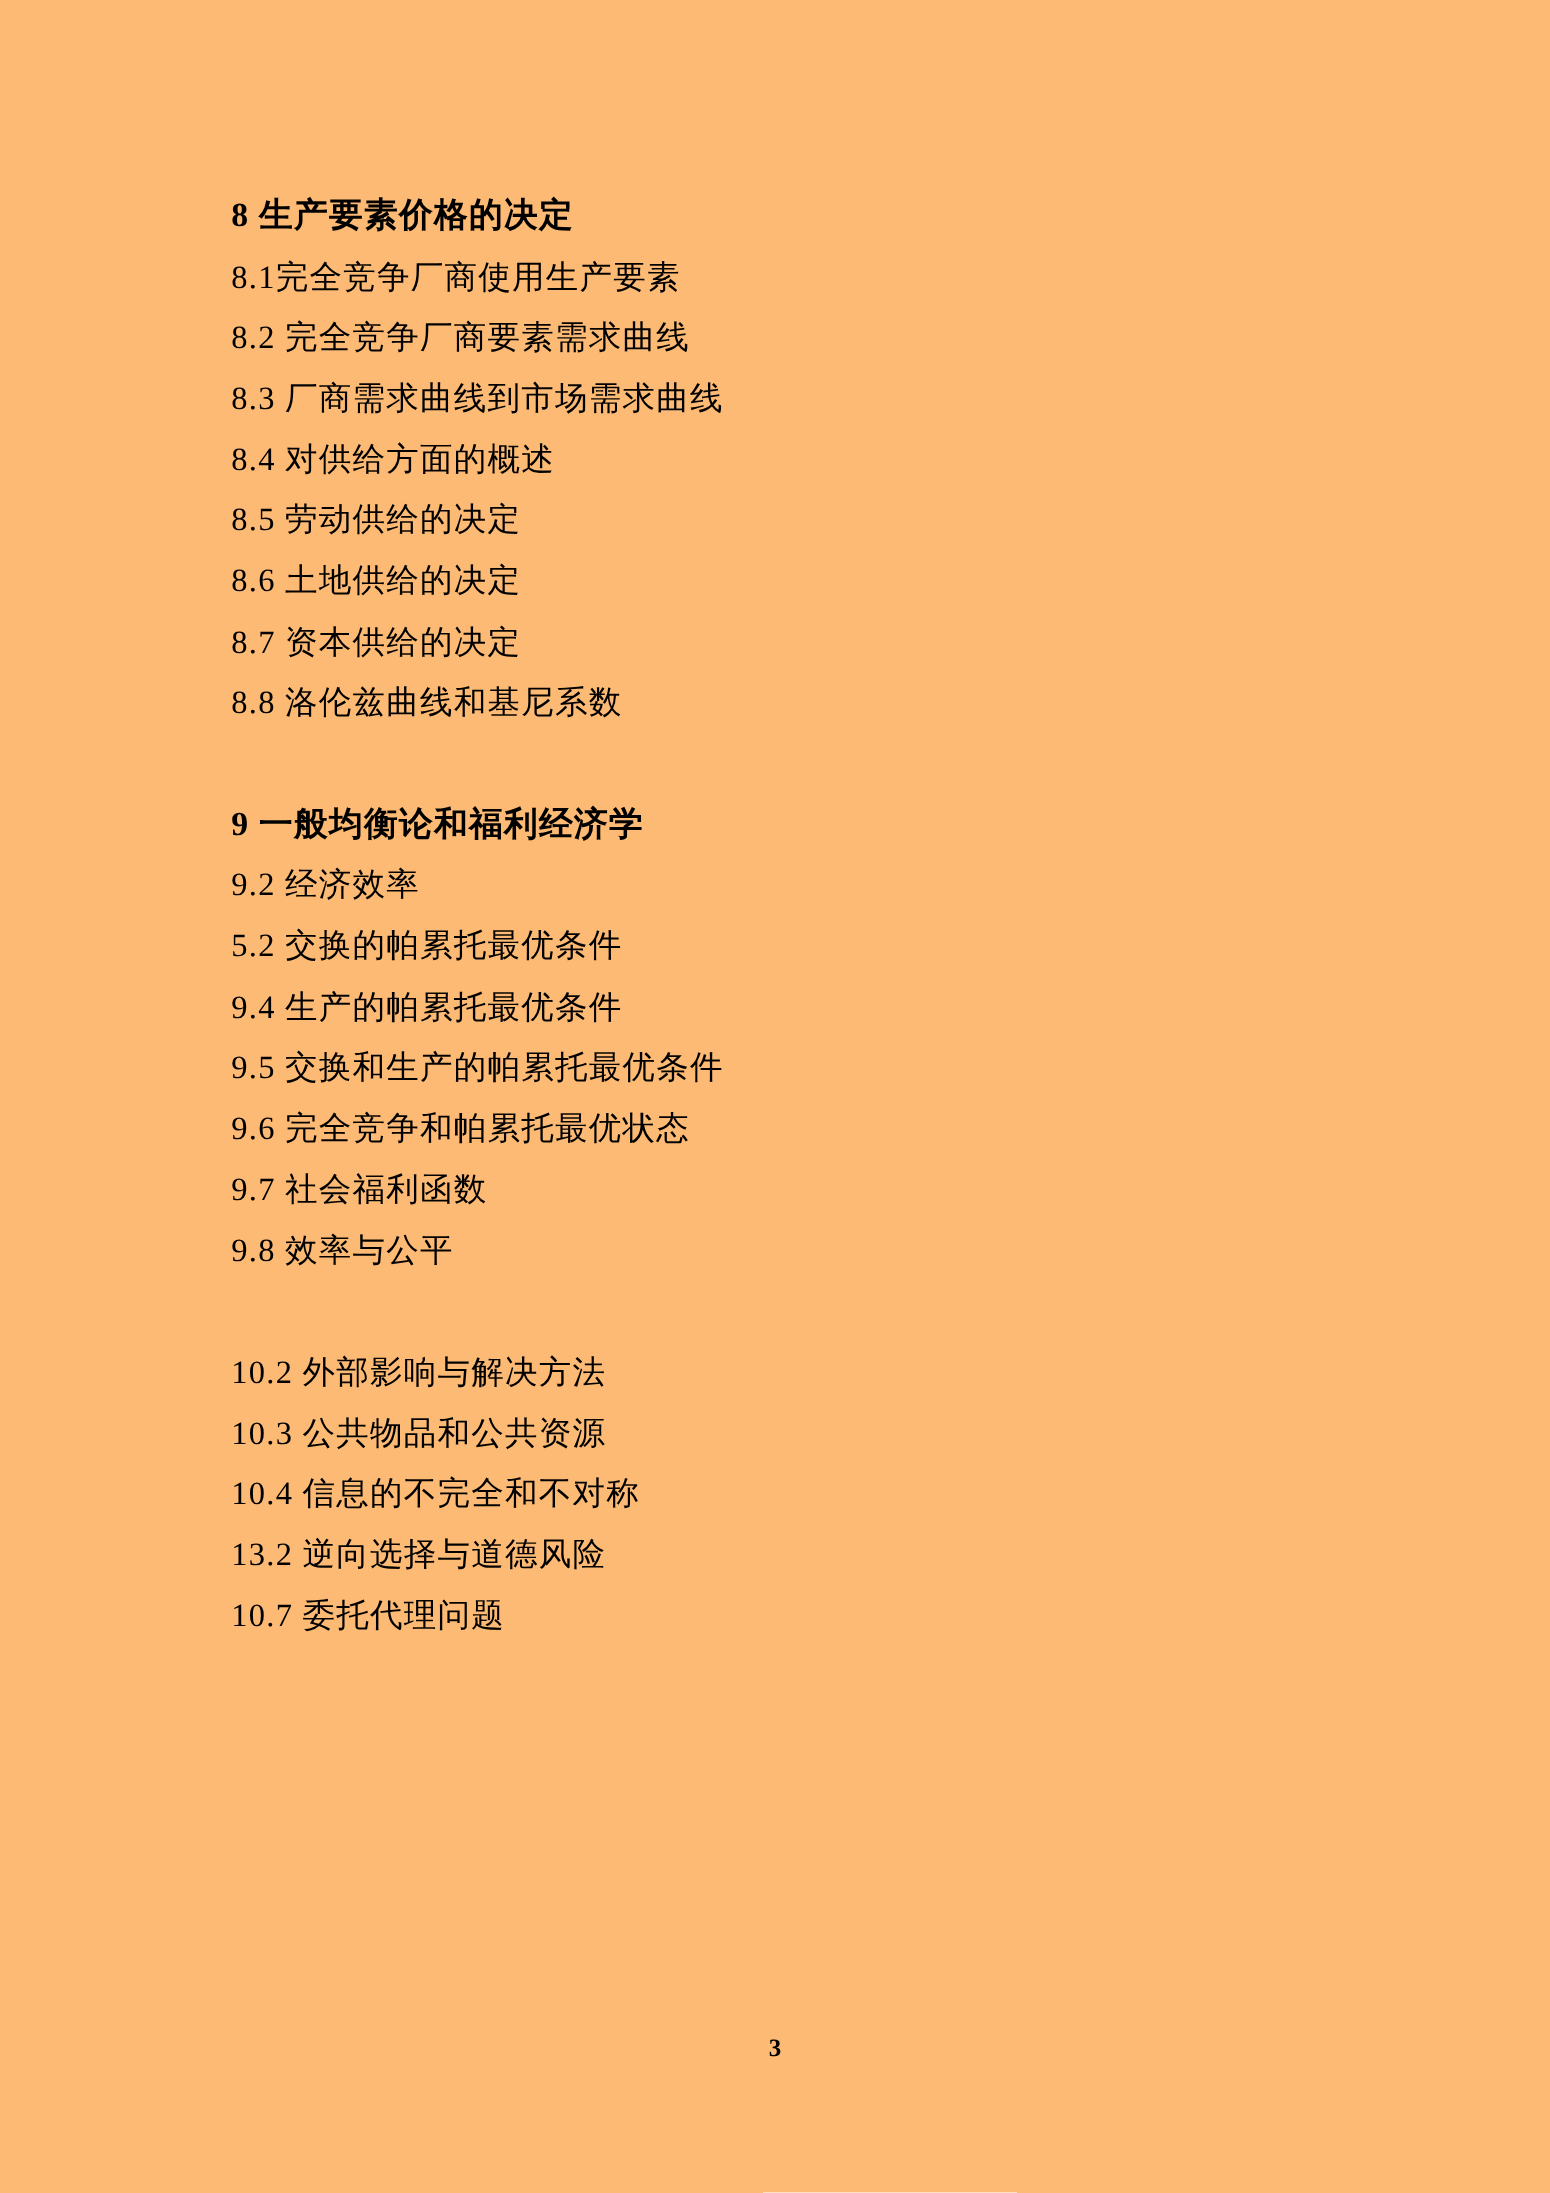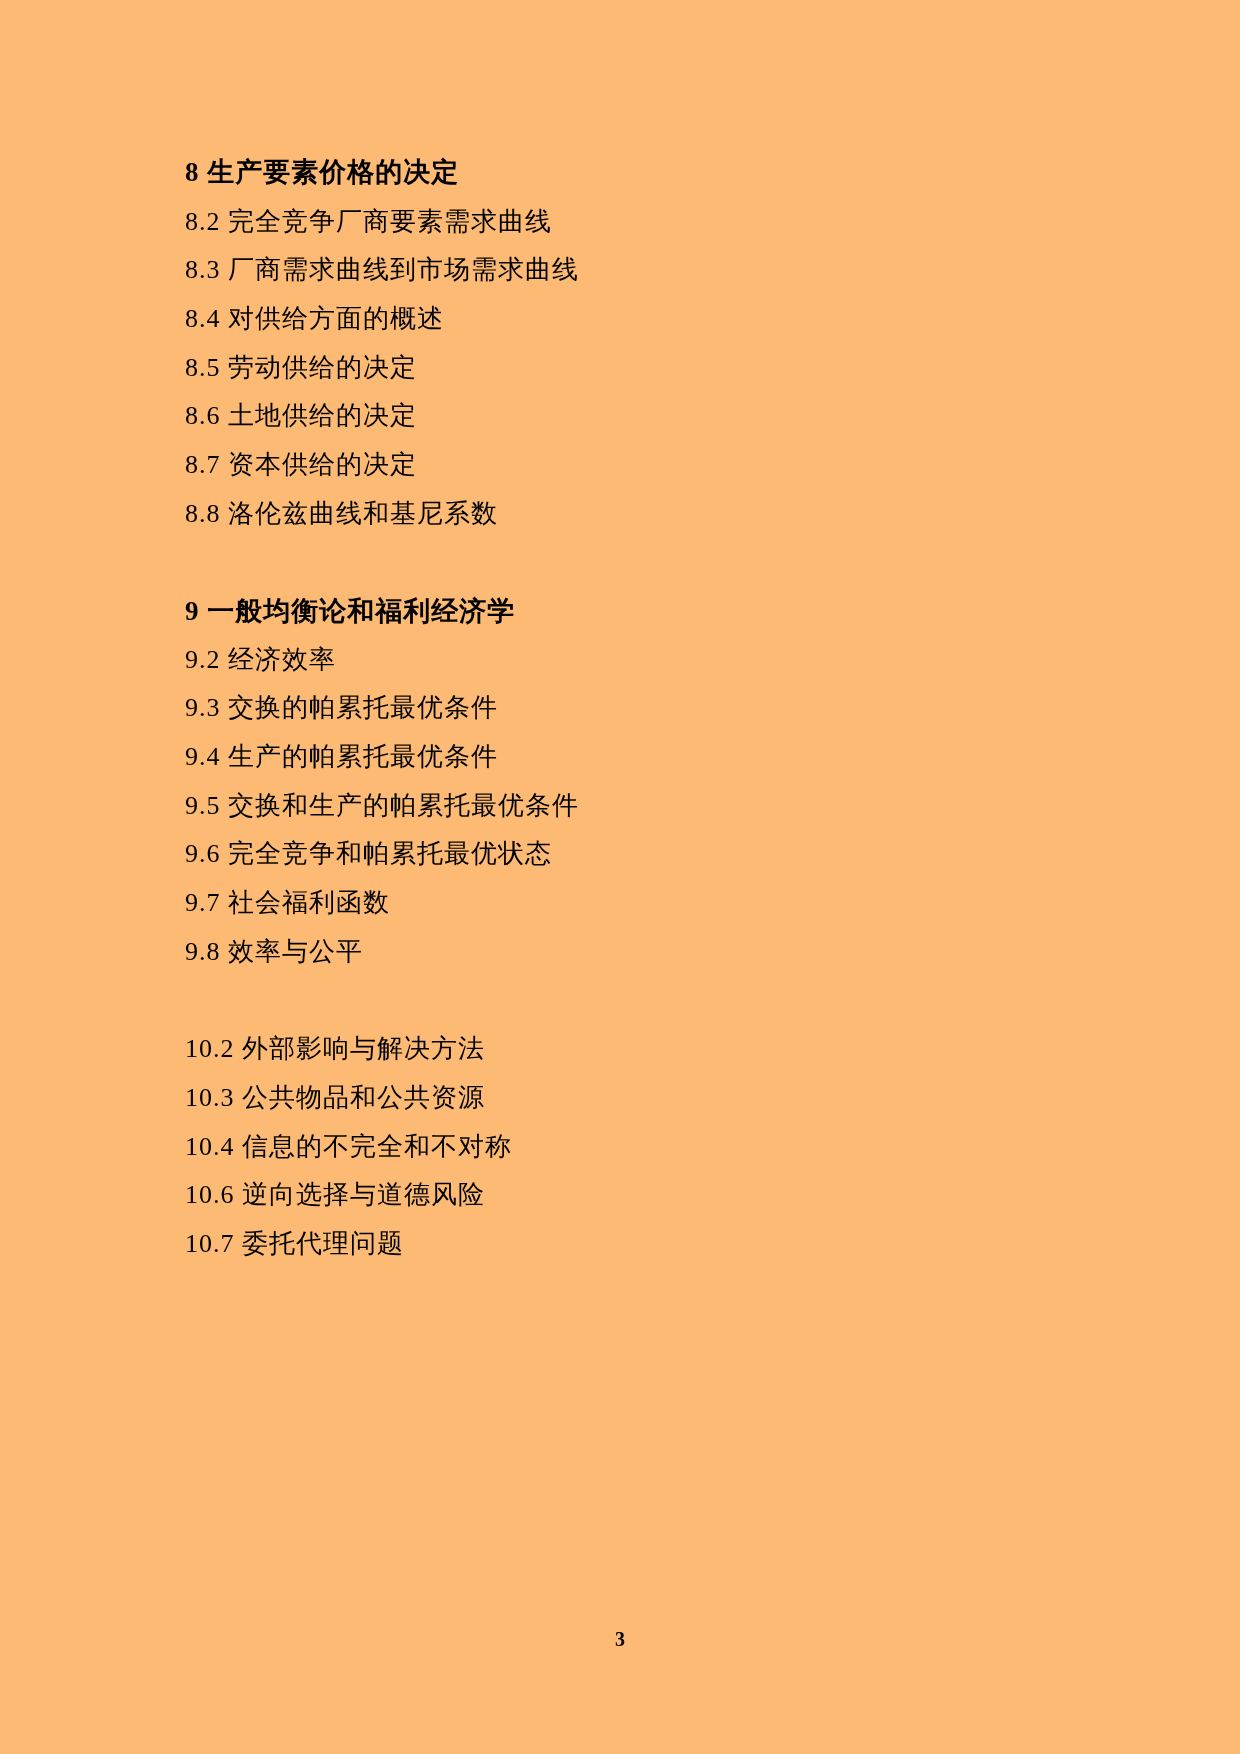--- a/index.html
+++ b/index.html
@@ -47,43 +47,44 @@
     font-weight: bold;
   }
 </style>
 </head>
 <body>
 
 <div class="page">
   <div class="content">
 
     <div class="line heading">8 生产要素价格的决定</div>
+    <div class="line">8.1完全竞争厂商使用生产要素</div>
     <div class="line">8.2 完全竞争厂商要素需求曲线</div>
     <div class="line">8.3 厂商需求曲线到市场需求曲线</div>
     <div class="line">8.4 对供给方面的概述</div>
     <div class="line">8.5 劳动供给的决定</div>
     <div class="line">8.6 土地供给的决定</div>
     <div class="line">8.7 资本供给的决定</div>
     <div class="line">8.8 洛伦兹曲线和基尼系数</div>
 
     <div class="spacer"></div>
 
     <div class="line heading">9 一般均衡论和福利经济学</div>
     <div class="line">9.2 经济效率</div>
-    <div class="line">9.3 交换的帕累托最优条件</div>
+    <div class="line">5.2 交换的帕累托最优条件</div>
     <div class="line">9.4 生产的帕累托最优条件</div>
     <div class="line">9.5 交换和生产的帕累托最优条件</div>
     <div class="line">9.6 完全竞争和帕累托最优状态</div>
     <div class="line">9.7 社会福利函数</div>
     <div class="line">9.8 效率与公平</div>
 
     <div class="spacer"></div>
 
     <div class="line">10.2 外部影响与解决方法</div>
     <div class="line">10.3 公共物品和公共资源</div>
     <div class="line">10.4 信息的不完全和不对称</div>
-    <div class="line">10.6 逆向选择与道德风险</div>
+    <div class="line">13.2 逆向选择与道德风险</div>
     <div class="line">10.7 委托代理问题</div>
 
   </div>
 
   <div class="page-number">3</div>
 </div>
 
 </body></html>

